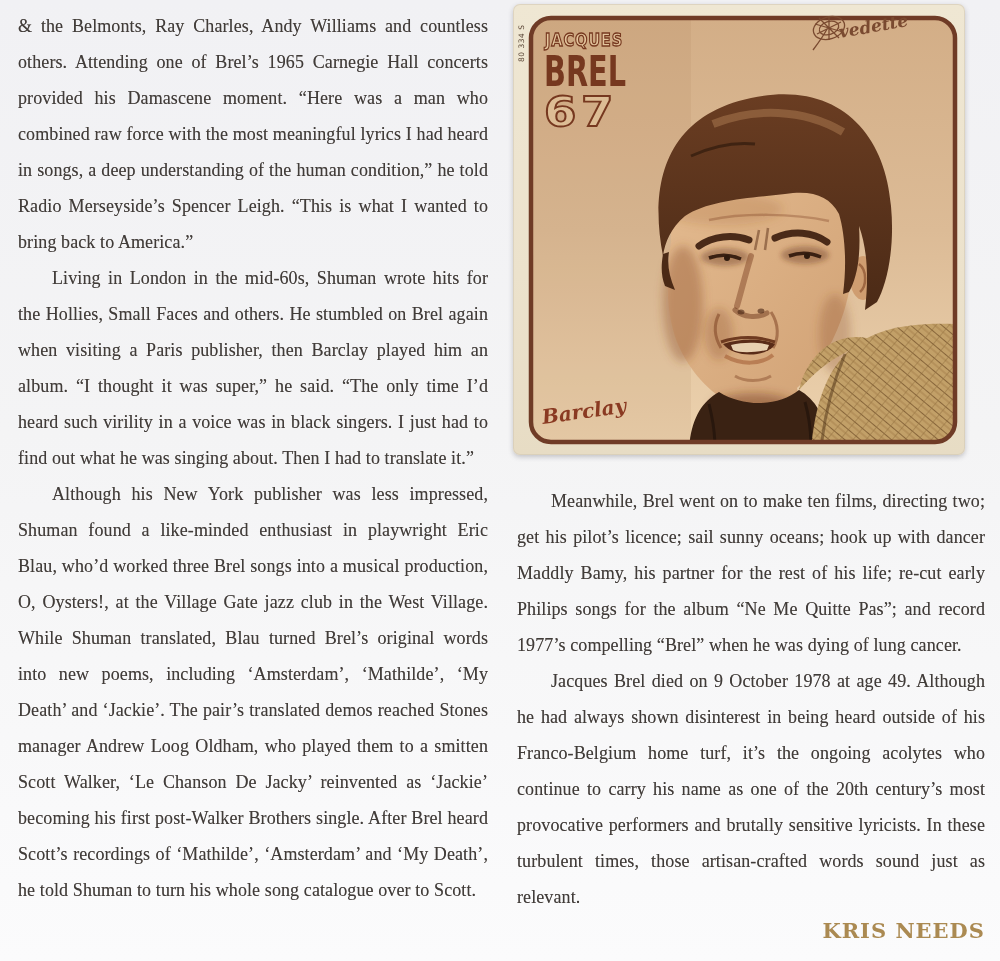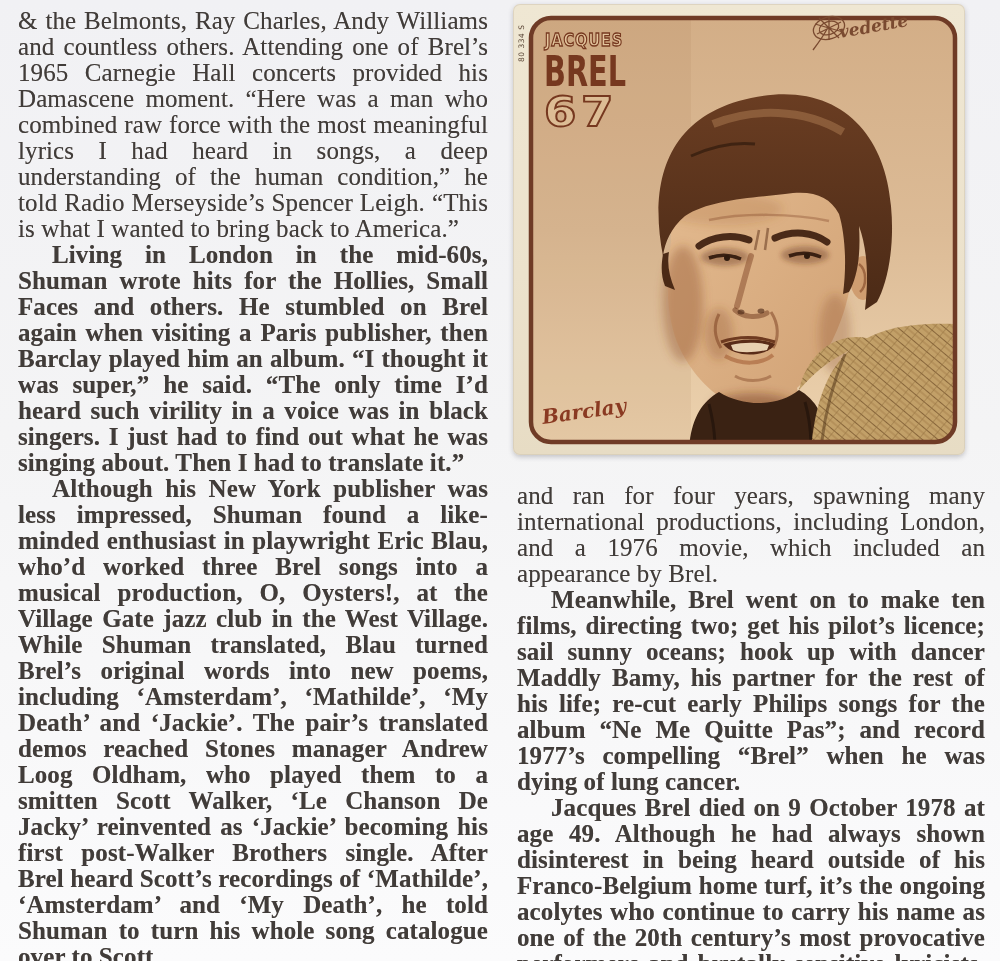--- a/index.html
+++ b/index.html
@@ -7,25 +7,25 @@
     width:1000px;height:961px;position:relative;overflow:hidden;
     background:linear-gradient(180deg,#f1f1f4 0%,#f4f4f5 45%,#fbfbfc 100%);
     font-family:"Liberation Serif", serif;
     color:#413c39;
   }
   .page{position:absolute;inset:0;}
   .col{position:absolute;}
   .col-left{left:18px;top:8px;width:470px;}
   .col-right{left:517px;top:483px;width:468px;}
   .col p{
-    margin:0;font-size:25px;line-height:26px;
+    margin:0;font-size:18px;line-height:36px;
     text-align:justify;hyphens:none;letter-spacing:0.1px;
     text-shadow:0 0 .4px rgba(60,50,45,.45);
   }
-  .col p.indent{text-indent:34px;font-weight:bold;}
+  .col p.indent{text-indent:34px;}
   .byline{
     display:block;text-align:right;margin-top:3px;
     font-family:"DejaVu Serif", serif;font-weight:700;
     font-size:21px;letter-spacing:1px;color:#ab8a52;
   }
   .album-cover{
     position:absolute;left:513px;top:4px;width:452px;height:451px;
     background:linear-gradient(180deg,#efe7d3 0%,#ece2cc 60%,#e7dcc4 100%);
     border-radius:7px;
     box-shadow:0 2px 5px rgba(80,80,90,.30), 0 0 0 1px rgba(210,200,180,.6) inset;
@@ -146,19 +146,18 @@
     </svg>
   </div>
 
   <div class="col col-left">
     <p>&amp; the Belmonts, Ray Charles, Andy Williams and countless others. Attending one of Brel’s 1965 Carnegie Hall concerts provided his Damascene moment. “Here was a man who combined raw force with the most meaningful lyrics I had heard in songs, a deep understanding of the human condition,” he told Radio Merseyside’s Spencer Leigh. “This is what I wanted to bring back to America.”</p>
     <p class="indent">Living in London in the mid-60s, Shuman wrote hits for the Hollies, Small Faces and others. He stumbled on Brel again when visiting a Paris publisher, then Barclay played him an album. “I thought it was super,” he said. “The only time I’d heard such virility in a voice was in black singers. I just had to find out what he was singing about. Then I had to translate it.”</p>
     <p class="indent">Although his New York publisher was less impressed, Shuman found a like-minded enthusiast in playwright Eric Blau, who’d worked three Brel songs into a musical production, O, Oysters!, at the Village Gate jazz club in the West Village. While Shuman translated, Blau turned Brel’s original words into new poems, including ‘Amsterdam’, ‘Mathilde’, ‘My Death’ and ‘Jackie’. The pair’s translated demos reached Stones manager Andrew Loog Oldham, who played them to a smitten Scott Walker, ‘Le Chanson De Jacky’ reinvented as ‘Jackie’ becoming his first post-Walker Brothers single. After Brel heard Scott’s recordings of ‘Mathilde’, ‘Amsterdam’ and ‘My Death’, he told Shuman to turn his whole song catalogue over to Scott.</p>
   </div>
 
   <div class="col col-right">
-    <p>and ran for four years, spawning many international productions, including London, and a 1976 movie, which included an appearance by Brel.</p>
     <p class="indent">Meanwhile, Brel went on to make ten films, directing two; get his pilot’s licence; sail sunny oceans; hook up with dancer Maddly Bamy, his partner for the rest of his life; re-cut early Philips songs for the album “Ne Me Quitte Pas”; and record 1977’s compelling “Brel” when he was dying of lung cancer.</p>
     <p class="indent">Jacques Brel died on 9 October 1978 at age 49. Although he had always shown disinterest in being heard outside of his Franco-Belgium home turf, it’s the ongoing acolytes who continue to carry his name as one of the 20th century’s most provocative performers and brutally sensitive lyricists. In these turbulent times, those artisan-crafted words sound just as relevant.</p>
     <span class="byline">KRIS NEEDS</span>
   </div>
 
 </div>
 
 </body></html>

